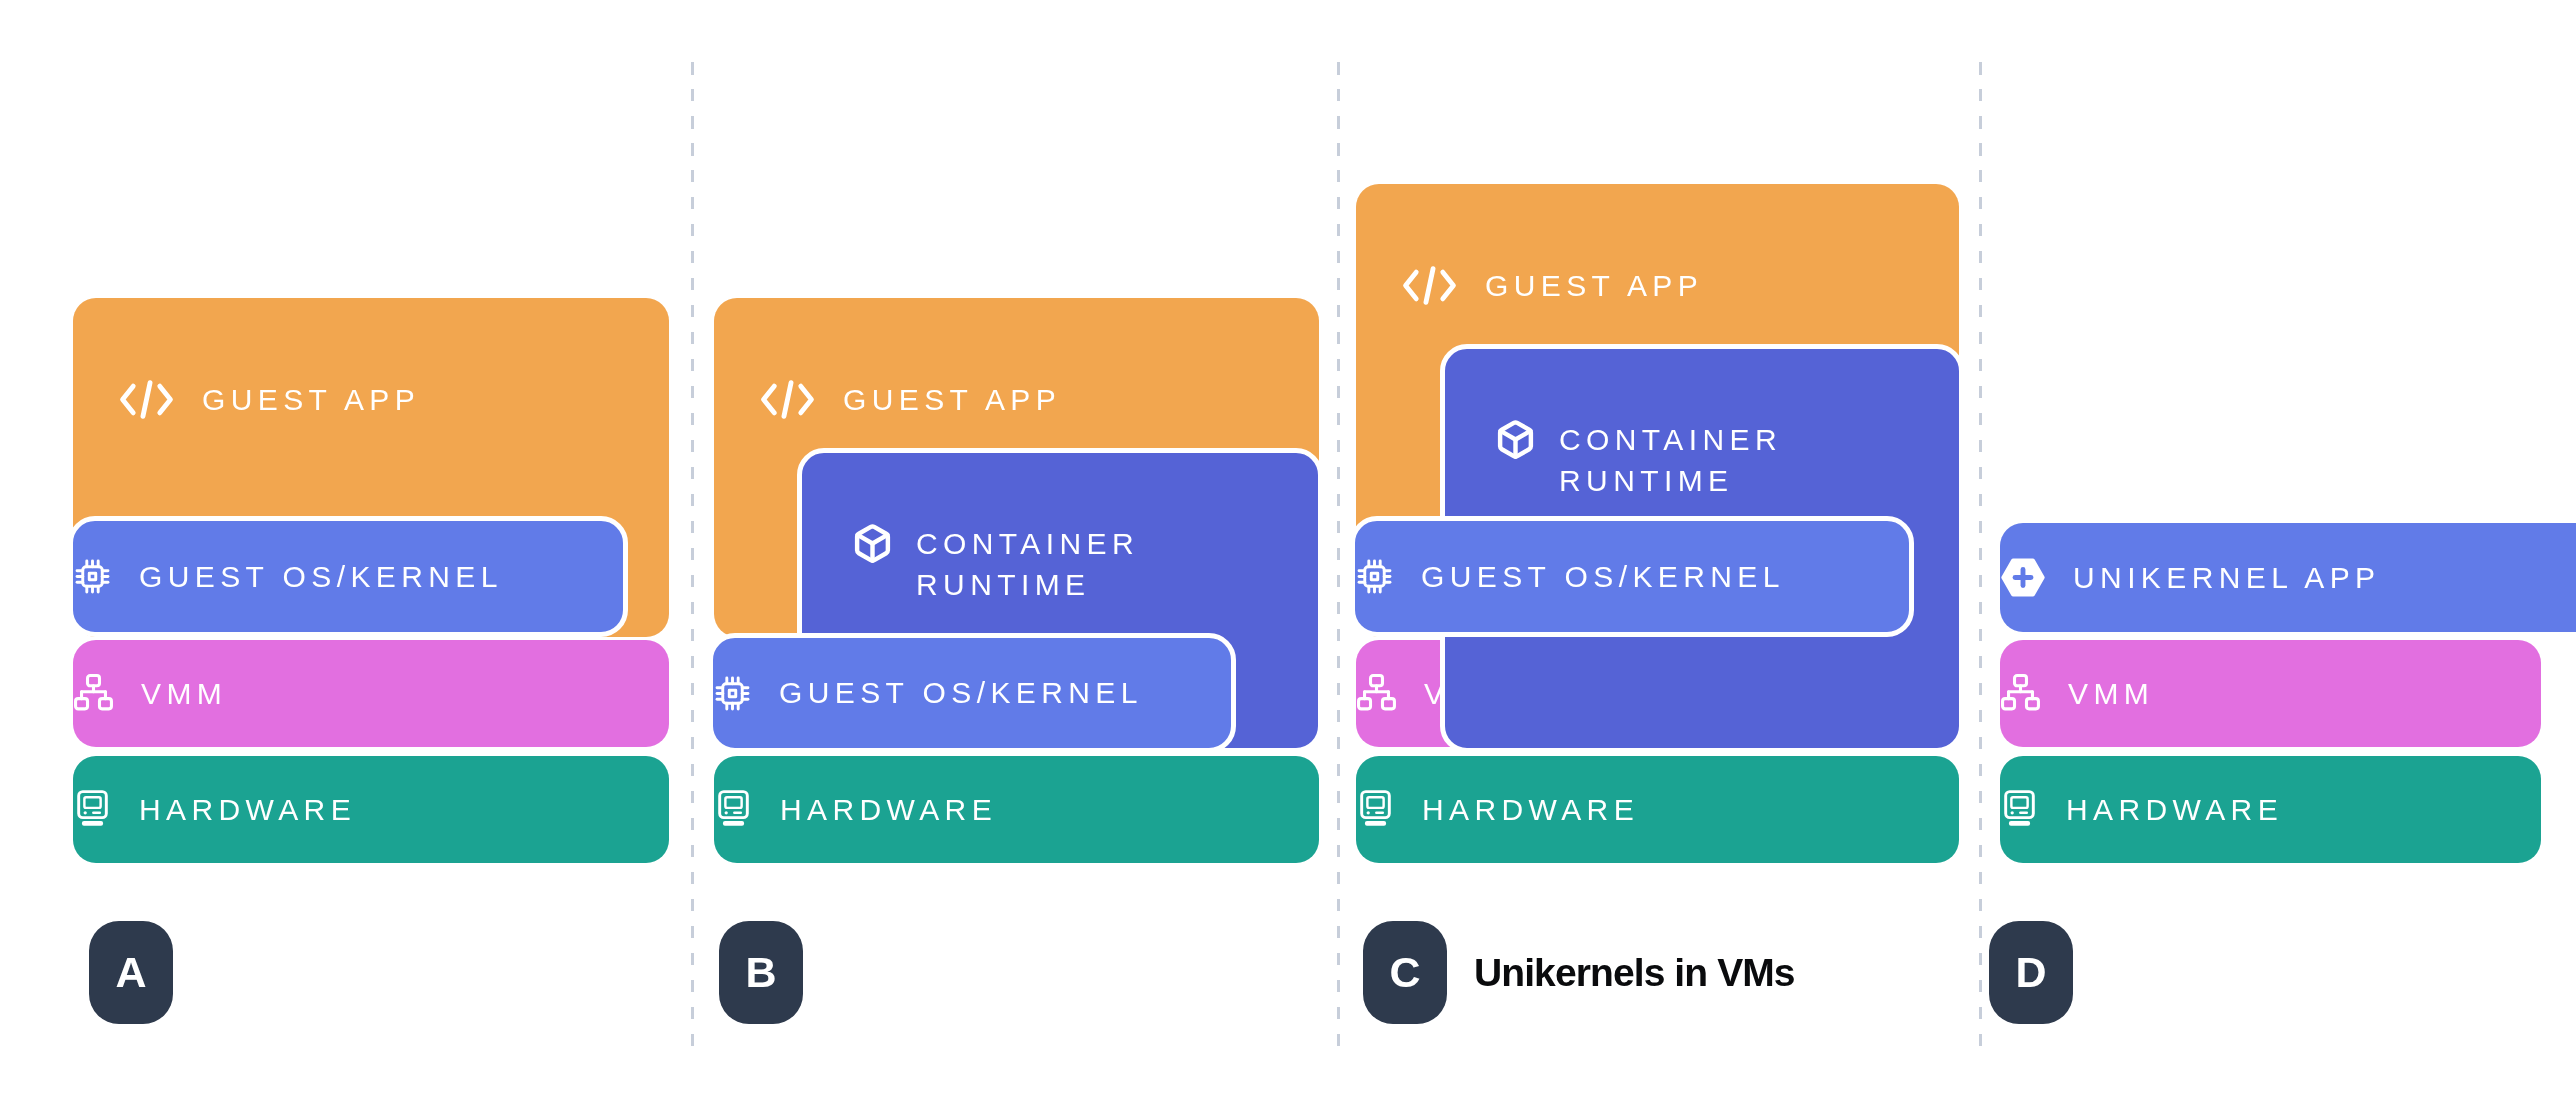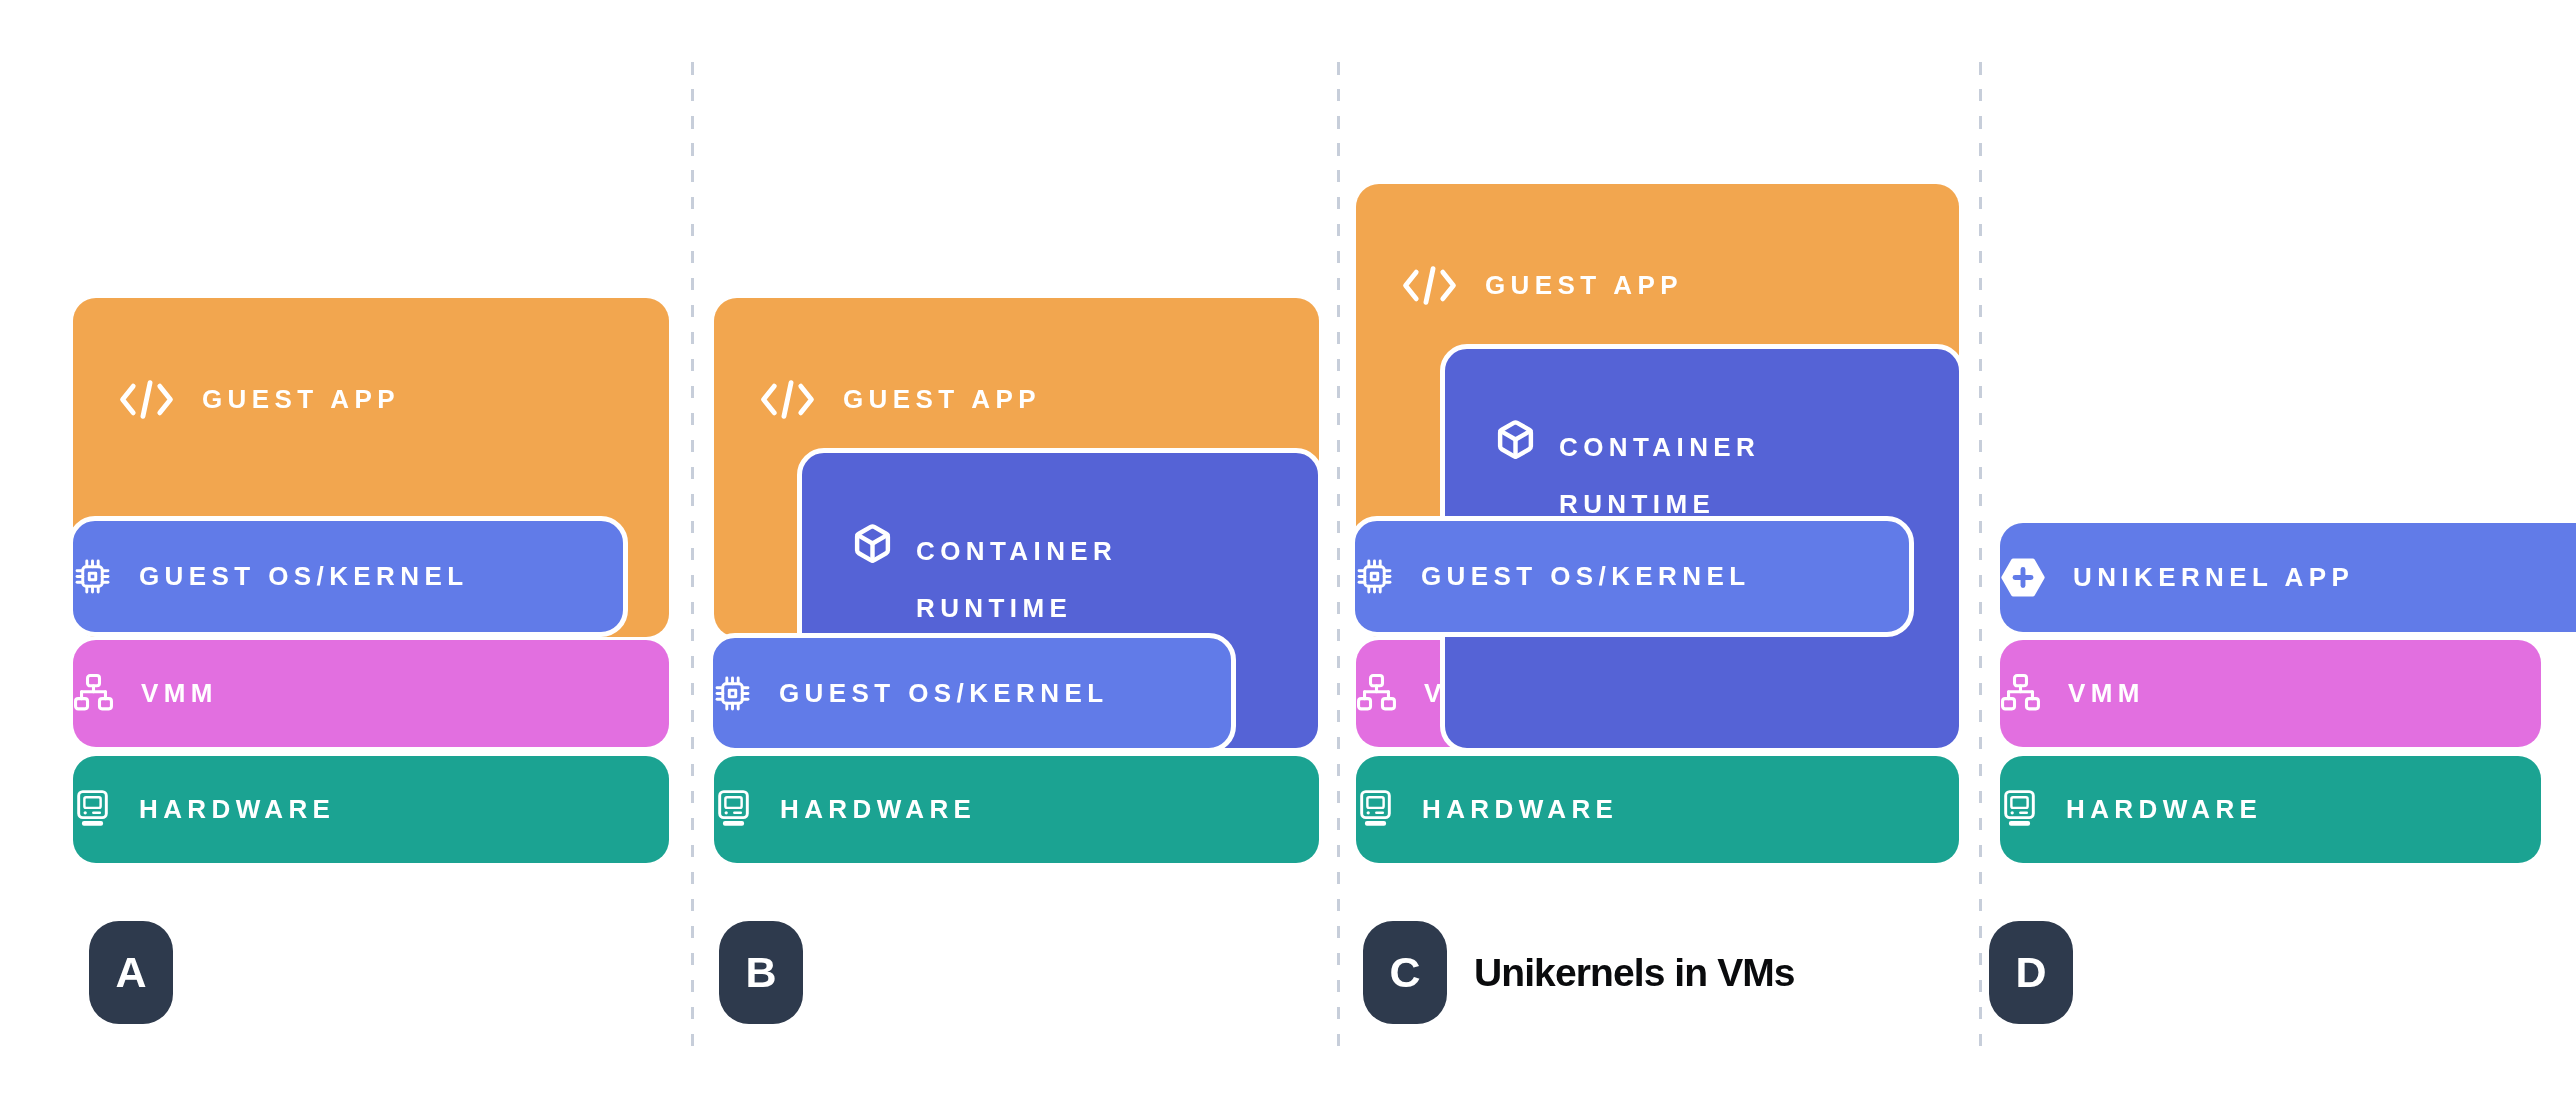--- a/index.html
+++ b/index.html
@@ -18,25 +18,25 @@
   .block{position:absolute;border-radius:23px;color:#fff}
   .bordered{border:5.4px solid #fff;border-radius:27px}
   .z1{z-index:1}.z2{z-index:2}.z3{z-index:3}
 
   .c-orange{background:var(--orange)}
   .c-blue{background:var(--app_blue)}
   .c-indigo{background:var(--runtime_indigo)}
   .c-pink{background:var(--pink)}
   .c-teal{background:var(--teal)}
 
-  .btext{font-size:26px;font-weight:700;letter-spacing:5.4px;white-space:nowrap;color:#fff}
+  .btext{font-size:30px;font-weight:400;letter-spacing:5.4px;white-space:nowrap;color:#fff}
   .app-label{position:absolute;left:45px;top:82px;display:flex;align-items:center;gap:27px}
   .row-label{display:flex;align-items:center;height:100%;gap:27px}
   .cr-label{position:absolute;left:50px;top:70px;display:flex;align-items:flex-start;gap:23px}
-  .cr-label .btext{white-space:normal;width:294px;line-height:57px}
+  .cr-label .btext{white-space:normal;width:294px;line-height:41px}
 
   .icon{display:inline-flex;flex:none}
   .icon svg{display:block}
   .hexplus{stroke:var(--app_blue)}
 
   .badge{position:absolute;width:84px;height:103px;border-radius:30px;background:var(--badge_dark);
     display:flex;align-items:center;justify-content:center;color:#fff;font-size:43px;font-weight:700}
   .ptitle{position:absolute;height:103px;display:flex;align-items:center;
     font-size:39px;font-weight:700;letter-spacing:-0.9px;line-height:52px;color:var(--title_text);width:410px}
 

